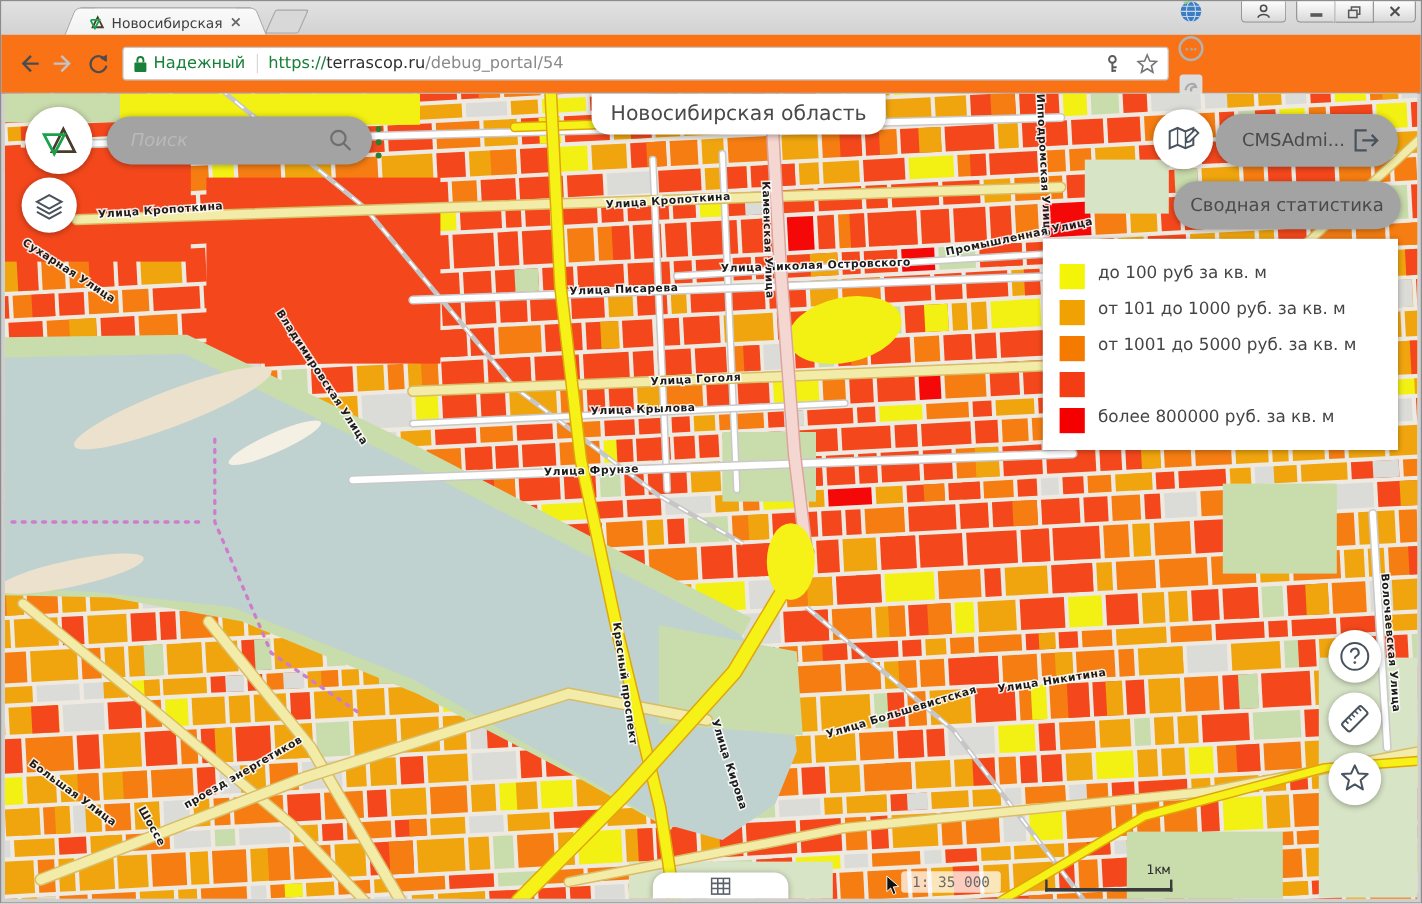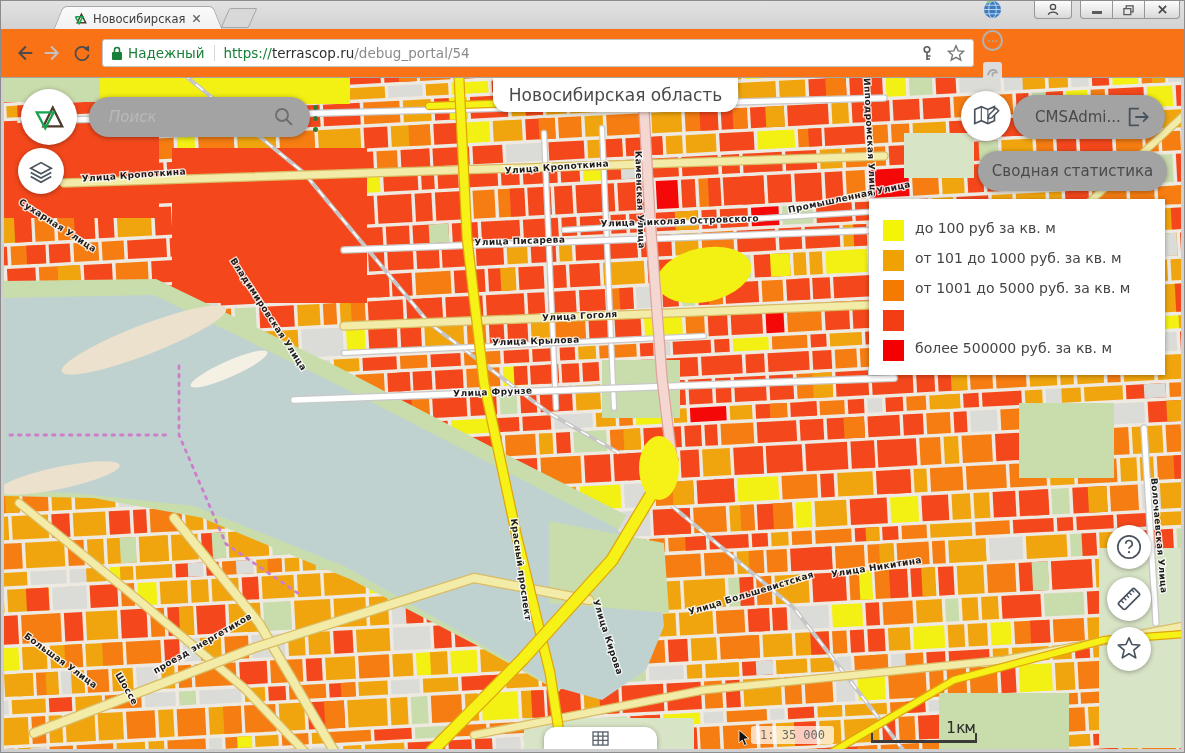--- a/index.html
+++ b/index.html
@@ -62,21 +62,21 @@
   .lt{font-size:14px;color:#454545;padding-left:11px;}
   .logo-btn{left:17px;top:11px;width:56px;height:56px;}
   .layers-btn{left:14px;top:70px;width:46px;height:46px;}
   .edit-btn{left:957px;top:13px;width:50px;height:50px;}
   .help-btn{left:1103px;top:447px;width:44px;height:44px;}
   .ruler-btn{left:1103px;top:499px;width:44px;height:44px;}
   .fav-btn{left:1103px;top:549px;width:44px;height:44px;}
   .bottom-tab{position:absolute;left:540px;top:649px;width:113px;height:22px;background:#fff;border-radius:12px 12px 0 0;display:flex;align-items:center;justify-content:center;}
   .scale-ratio{position:absolute;left:747px;top:648px;background:rgba(255,255,255,.72);border-radius:3px;padding:2px 9px;font-family:"DejaVu Sans Mono","Liberation Mono",monospace;font-size:12px;color:#6A6A6A;}
   .scale-bar{position:absolute;left:867px;top:655px;width:106px;height:10px;border-left:2px solid #3A3A3A;border-right:2px solid #3A3A3A;border-bottom:3px solid #3A3A3A;box-sizing:border-box;}
-  .scale-label{position:absolute;right:0;top:-15px;font-family:"DejaVu Sans Mono","Liberation Mono",monospace;font-size:16px;color:#2E2E2E;}
+  .scale-label{position:absolute;right:0;top:-15px;font-family:"DejaVu Sans Mono","Liberation Mono",monospace;font-size:11px;color:#2E2E2E;}
   .slabel{font-family:"DejaVu Sans","Liberation Sans",sans-serif;font-size:9px;font-weight:600;fill:#1C1C1C;stroke:rgba(255,255,255,.85);stroke-width:2.4px;paint-order:stroke;letter-spacing:.4px;}
 </style>
 </head>
 <body>
 
 <div class="window">
 
   <div class="tabstrip">
     <div class="tab">
       <svg width="15" height="15" viewBox="0 0 16 16" style="flex:0 0 auto;margin-right:5px;">
@@ -2268,21 +2268,21 @@
           </div>
           <div class="lrow">
             <span class="sw" style="background: rgb(245, 122, 0);"></span>
             <span class="lt">от 1001 до 5000 руб. за кв. м</span>
           </div>
           <div class="lrow">
             <span class="sw" style="background: rgb(244, 61, 20);"></span>
           </div>
           <div class="lrow">
             <span class="sw" style="background: rgb(245, 0, 0);"></span>
-            <span class="lt">более 500000 руб. за кв. м</span>
+            <span class="lt">более 800000 руб. за кв. м</span>
           </div>
         </div>
     </div>
 
     <div class="circle-btn help-btn float">
       <svg width="28" height="28" viewBox="0 0 30 30">
         <circle cx="15" cy="15" r="12" fill="none" stroke="#49535E" stroke-width="1.8"></circle>
         <path d="M11.5,11.5 a3.5,3.5 0 1,1 5,3.2 c-1.2,.6 -1.5,1.3 -1.5,2.3" fill="none" stroke="#49535E" stroke-width="1.8"></path>
         <circle cx="15" cy="20.5" r="1.2" fill="#49535E"></circle>
       </svg>

